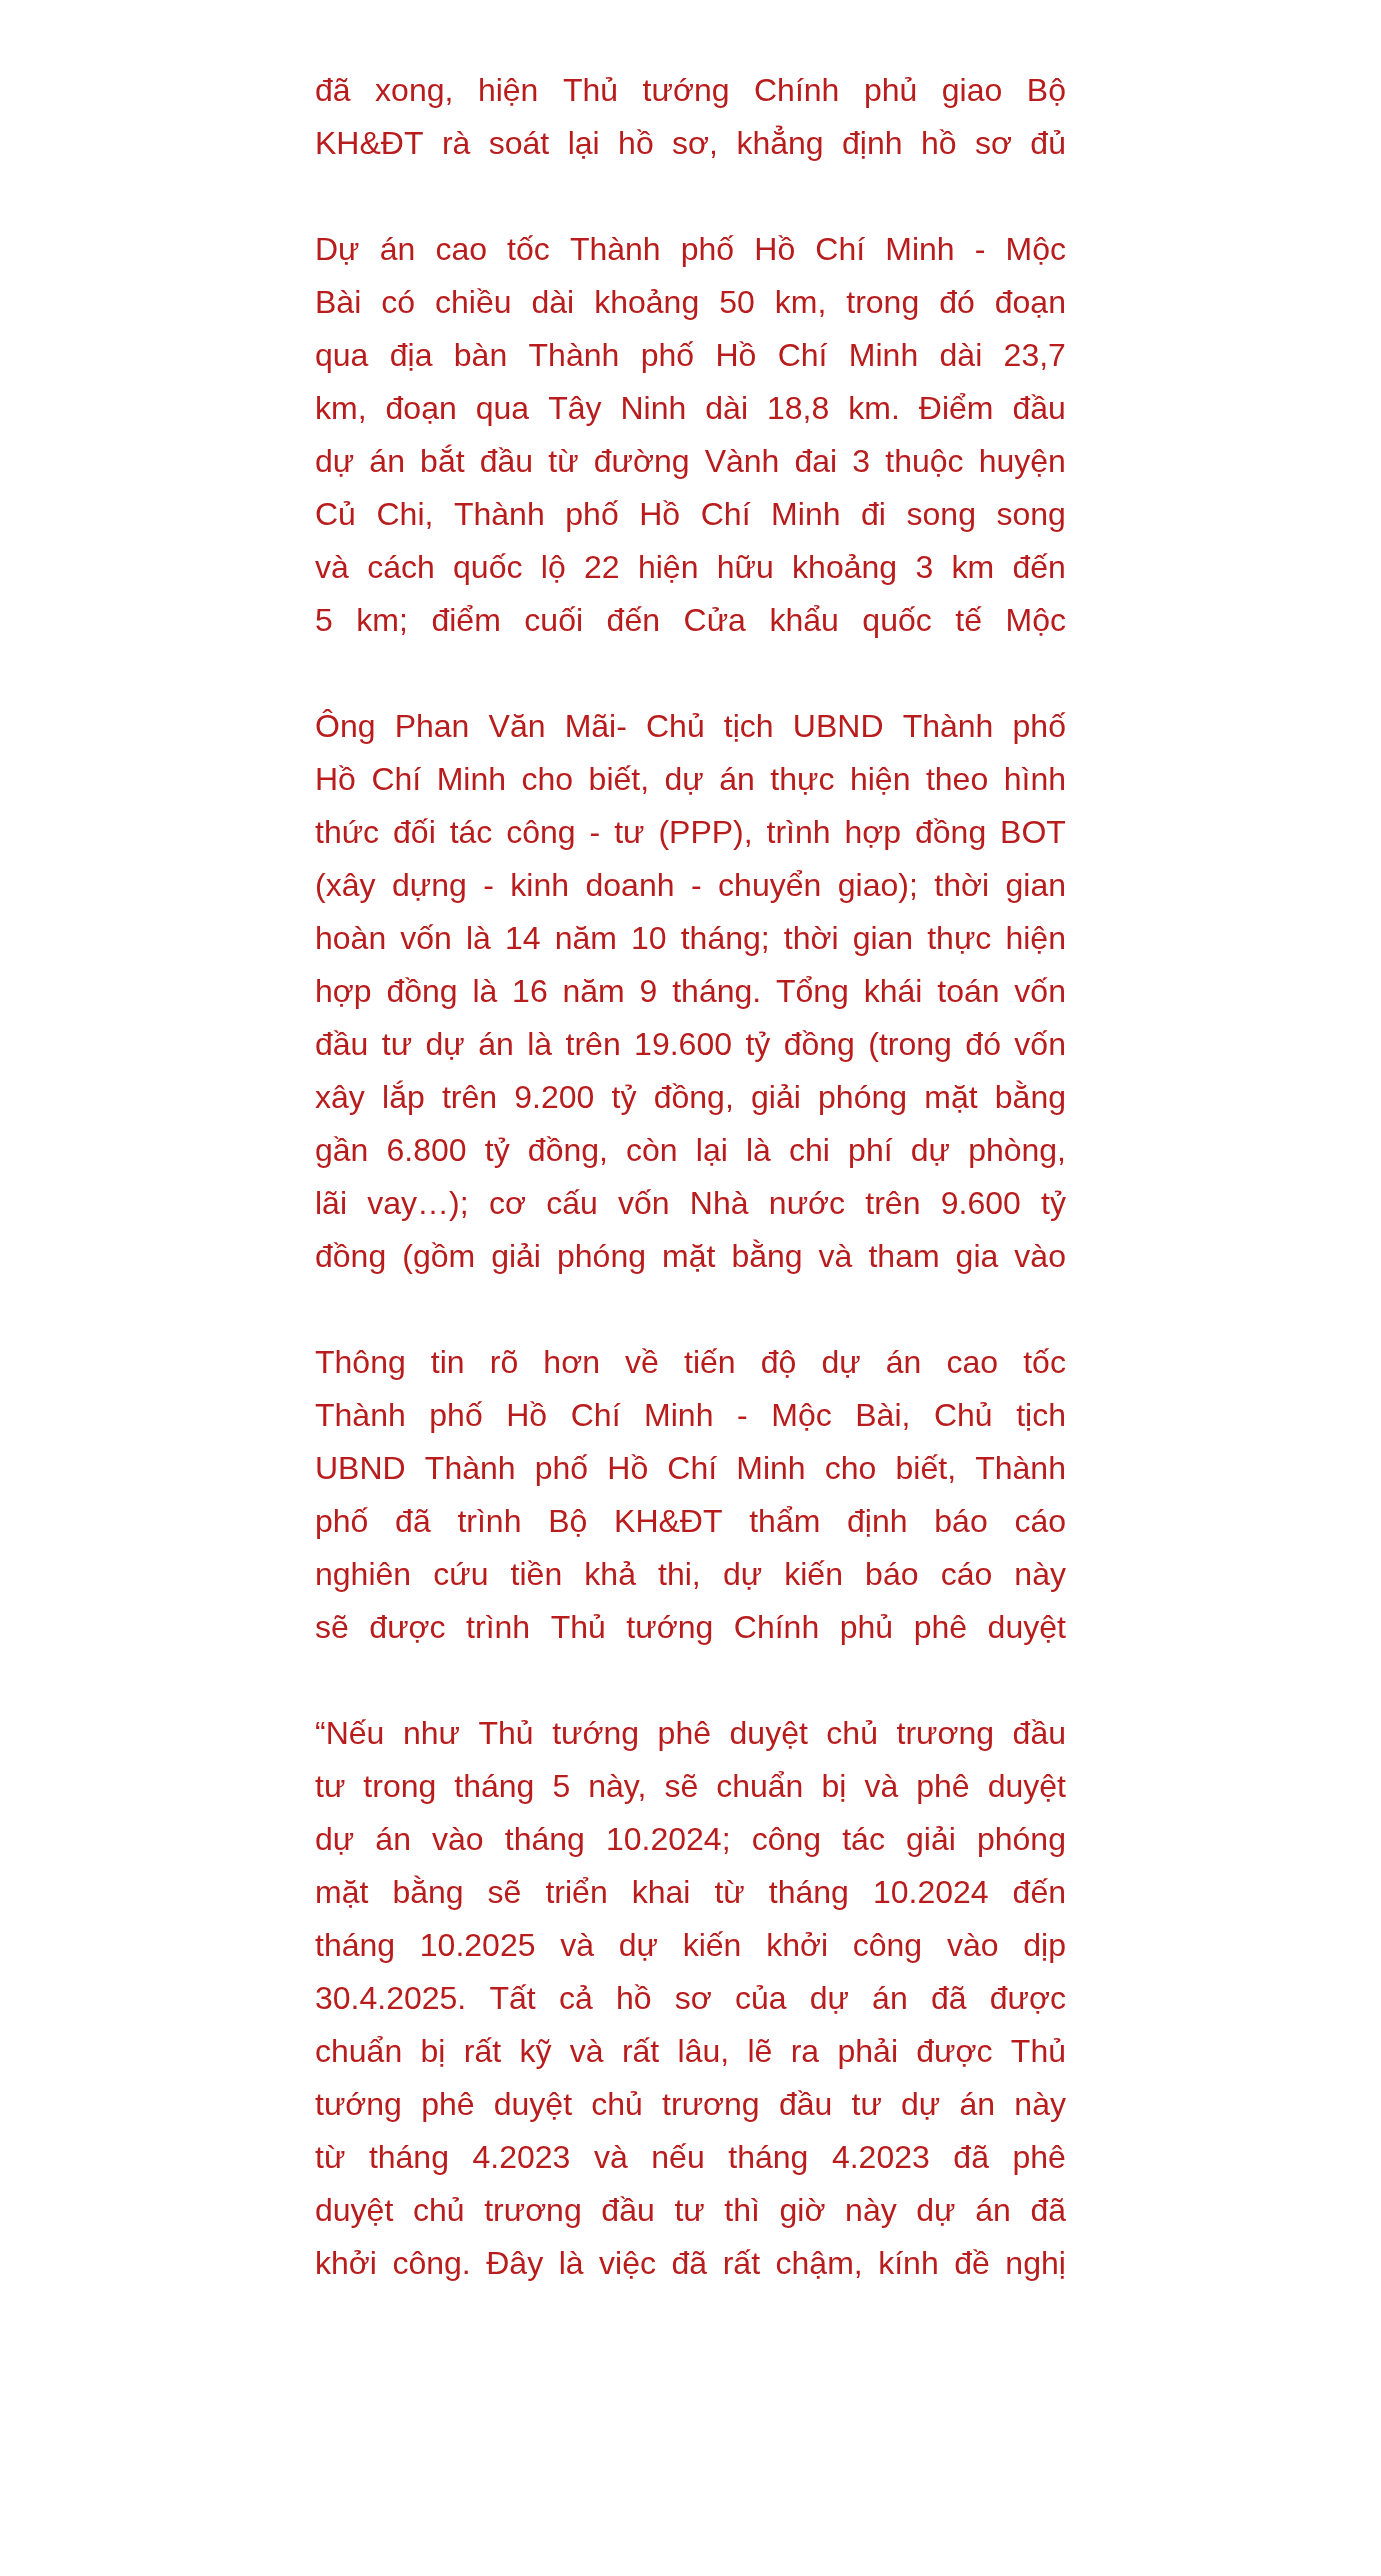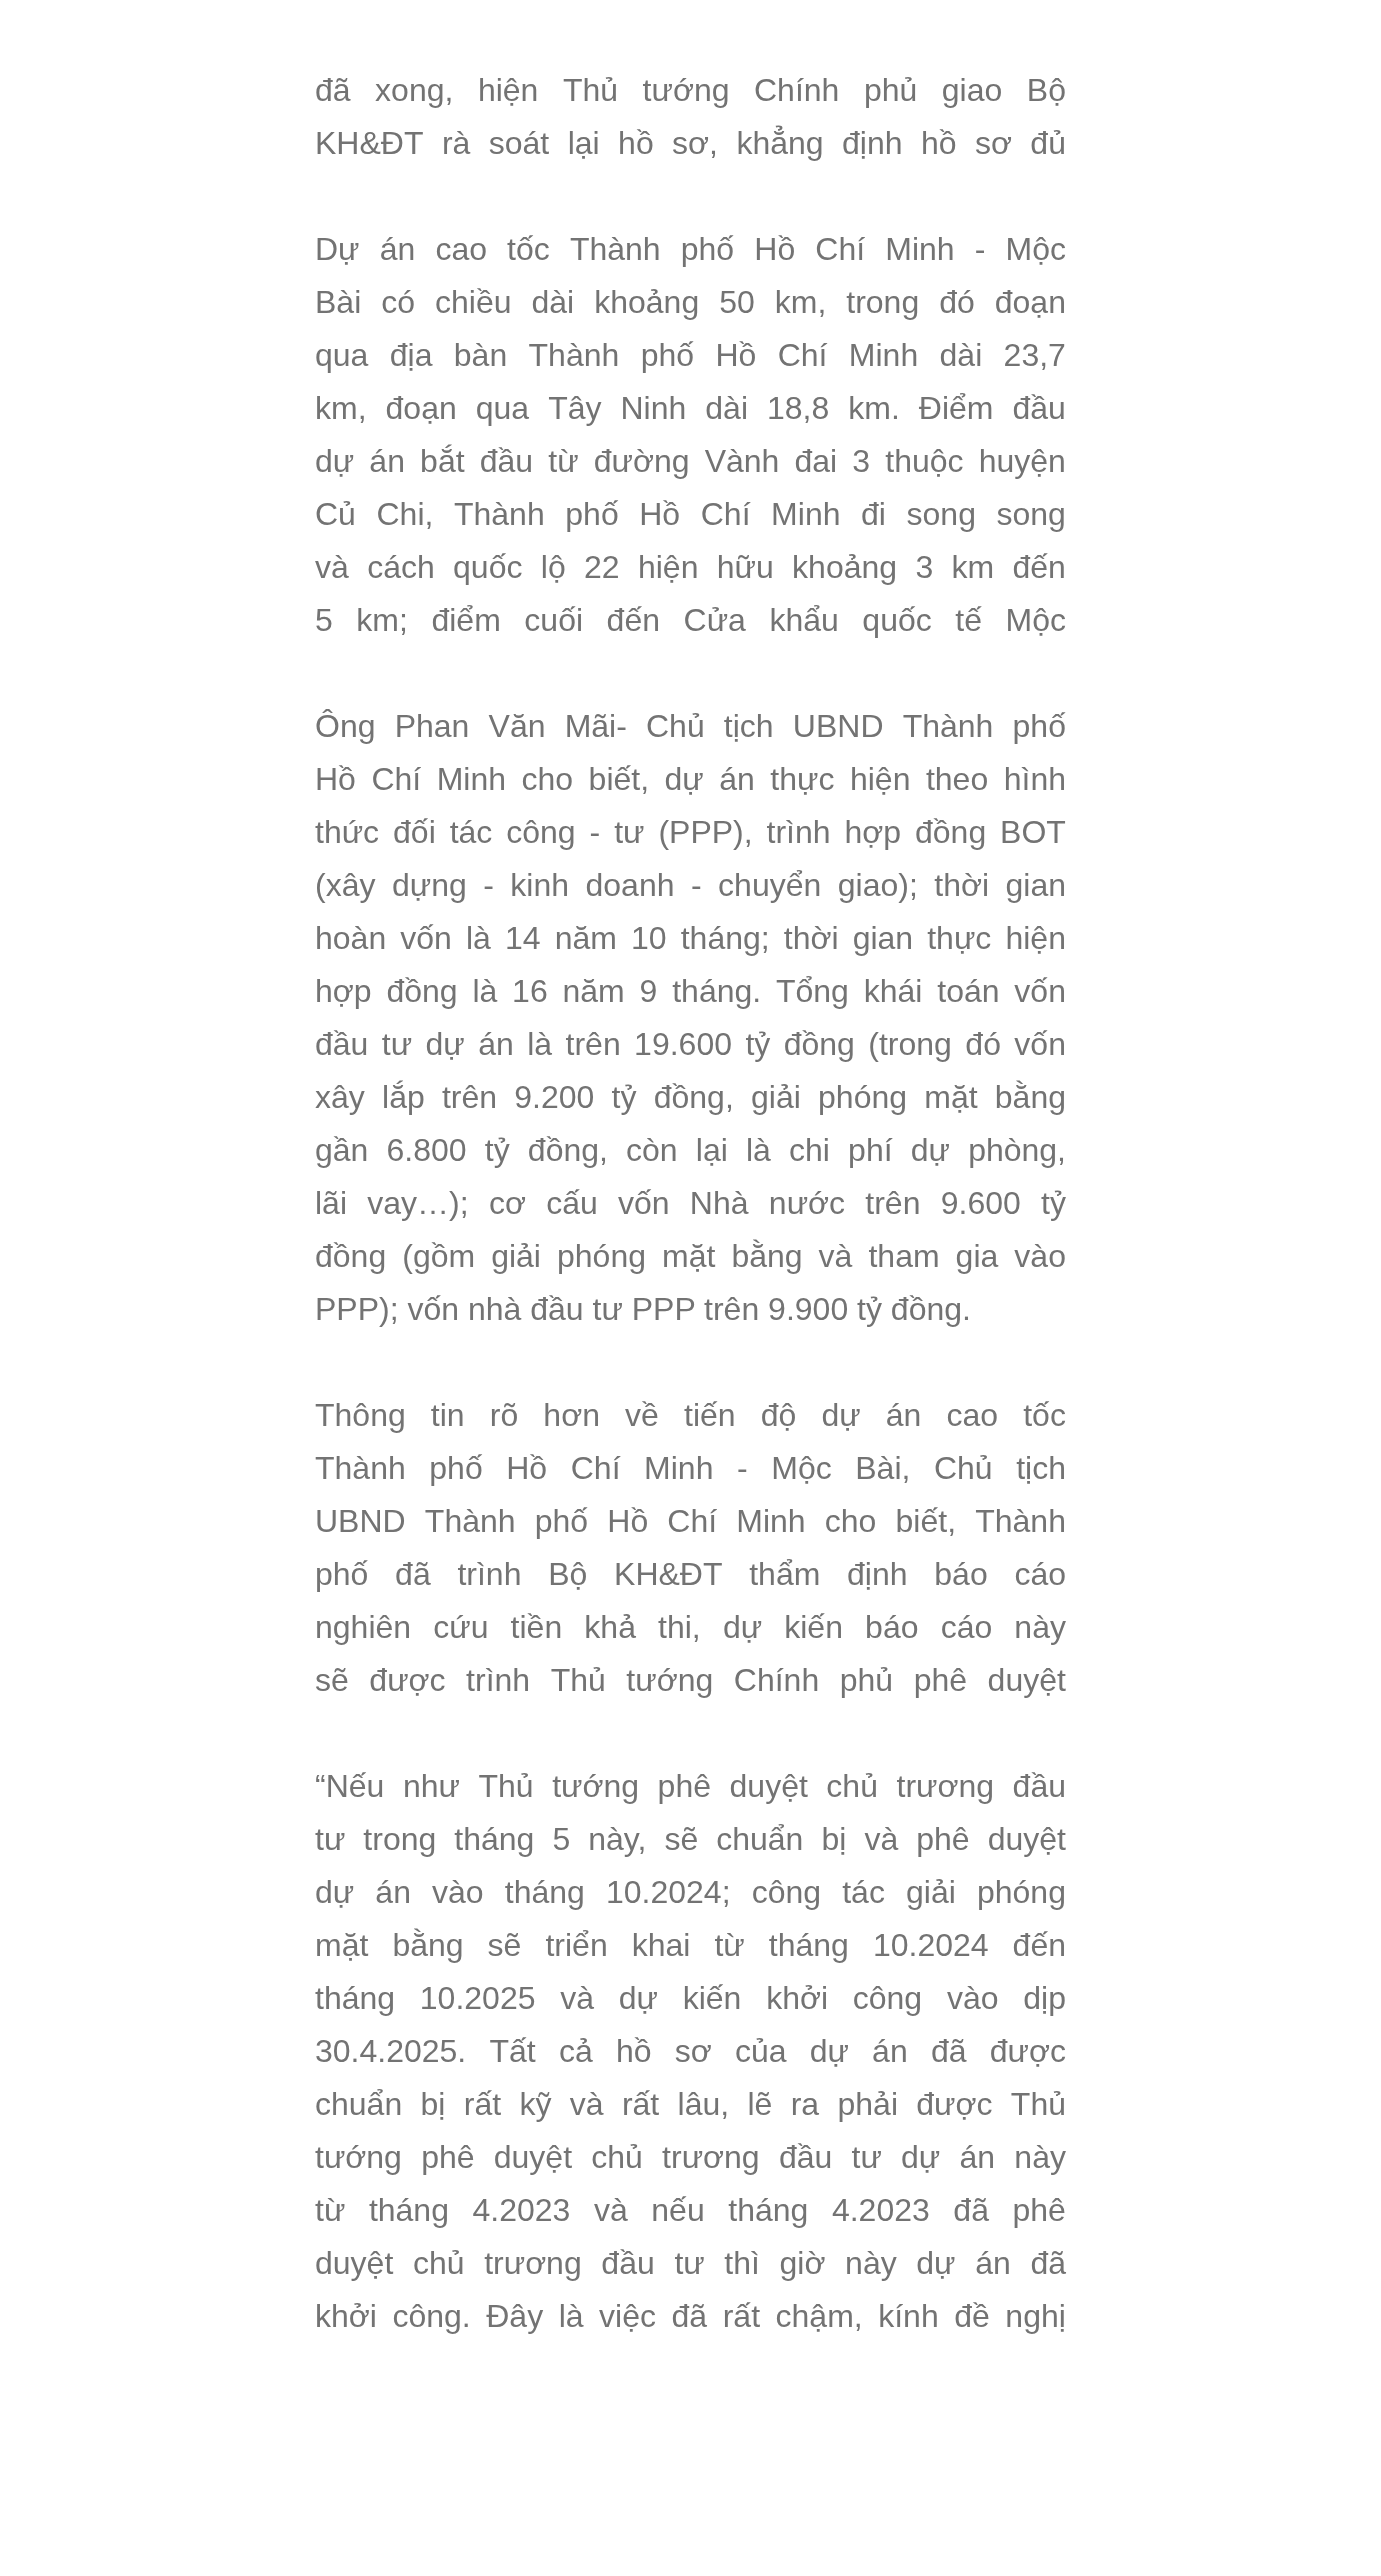--- a/index.html
+++ b/index.html
@@ -40,21 +40,21 @@
     justify-content: space-between;
   }
   .line.justify span {
     display: inline-block;
   }
 </style>
 </head>
 <body>
 
 <div class="page" style="background: rgb(255, 255, 255);">
-  <div class="article" style="color: #737373;">
+  <div class="article" style="color: #b91c1c;">
       <div class="paragraph">
         <div class="line justify">
           <span>đã</span>
           <span>xong,</span>
           <span>hiện</span>
           <span>Thủ</span>
           <span>tướng</span>
           <span>Chính</span>
           <span>phủ</span>
           <span>giao</span>
@@ -307,21 +307,20 @@
           <span>(gồm</span>
           <span>giải</span>
           <span>phóng</span>
           <span>mặt</span>
           <span>bằng</span>
           <span>và</span>
           <span>tham</span>
           <span>gia</span>
           <span>vào</span>
         </div>
-        <div class="line">PPP); vốn nhà đầu tư PPP trên 9.900 tỷ đồng.</div>
       </div>
       <div class="paragraph">
         <div class="line justify">
           <span>Thông</span>
           <span>tin</span>
           <span>rõ</span>
           <span>hơn</span>
           <span>về</span>
           <span>tiến</span>
           <span>độ</span>

